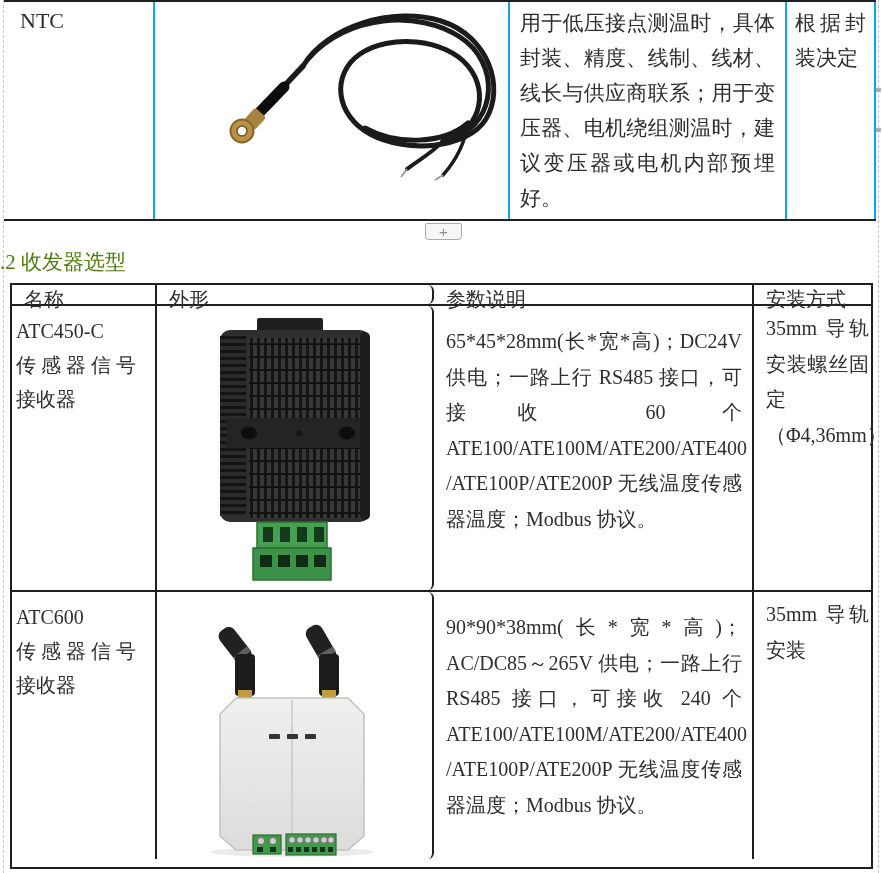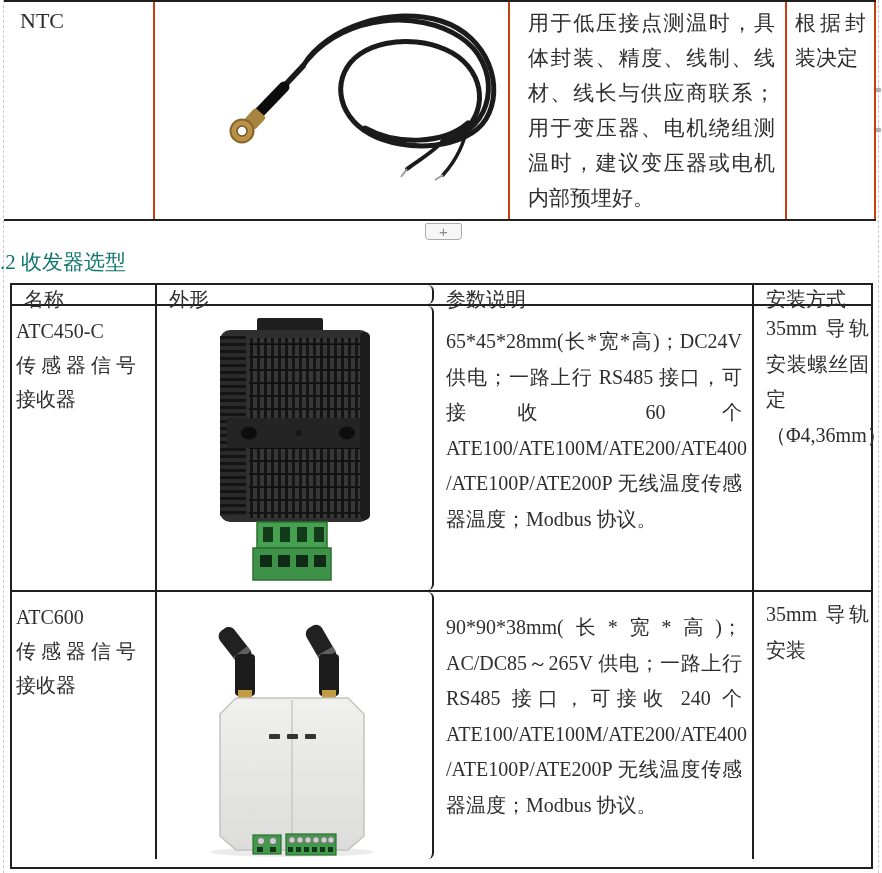--- a/index.html
+++ b/index.html
@@ -16,37 +16,37 @@
   .guide { position:absolute; top:0; height:873px; width:0; border-left:1px dashed #c9c9c9; }
   .guide.left { left:3px; }
   .guide.right { left:878px; }
   .tick { position:absolute; left:874px; width:7px; height:4px; background:#adadad; border-radius:1px; }
 
   
   .t1 {
     position:absolute; left:4px; top:0; width:872px; height:221px;
     border-top:2px solid #1f1f1f; border-bottom:2px solid #1f1f1f;
   }
-  .t1 .c { position:absolute; top:0; bottom:0; border-right:2px solid #c2410c; }
+  .t1 .c { position:absolute; top:0; bottom:0; border-right:2px solid #0ea5e9; }
   .t1 .c1 { left:0; width:151px; padding:6px 6px 0 16px; font-size:22px; }
   .t1 .c2 { left:151px; width:355px; }
-  .t1 .c3 { left:506px; width:277px; padding:4px 10px 0 18px;
+  .t1 .c3 { left:506px; width:277px; padding:4px 10px 0 10px;
             font-size:21px; line-height:35px; text-align:justify; }
   .t1 .c4 { left:783px; width:89px; padding:4px 8px 0 8px;
             font-size:21px; line-height:35px; text-align:justify; }
 
   
   .btn-add {
     position:absolute; left:425px; top:223px; width:37px; height:17px;
     background:#f6f6f6; border:1px solid #ababab; border-radius:2px 2px 4px 4px;
     color:#8a8a8a; font-size:15px; line-height:14px; text-align:center;
     font-family:"Liberation Sans", sans-serif; cursor:pointer;
   }
 
-  .heading { position:absolute; left:0; top:248px; font-size:21px; color:#0f766e; white-space:nowrap; }
+  .heading { position:absolute; left:0; top:248px; font-size:21px; color:#4d7c0f; white-space:nowrap; }
 
   
   .t2 {
     position:absolute; left:10px; top:283px; width:863px; height:586px;
     border:2px solid #1f1f1f;
   }
   .t2 .row { position:relative; width:100%; }
   .t2 .hrow { height:21px; border-bottom:2px solid #1f1f1f; }
   .t2 .r1 { height:286px; border-bottom:2px solid #1f1f1f; }
   .t2 .r2 { height:267px; }

